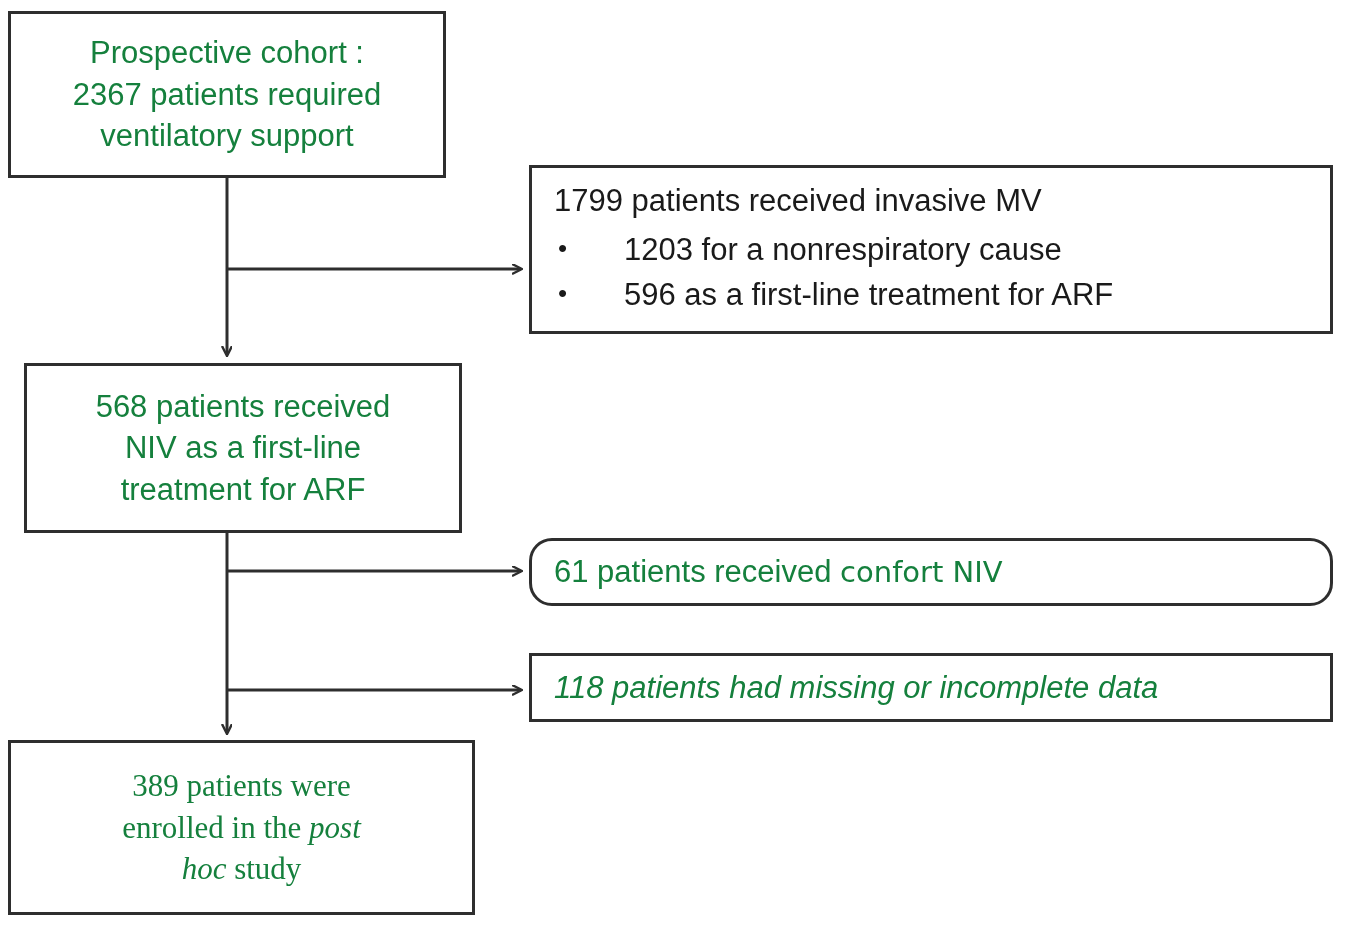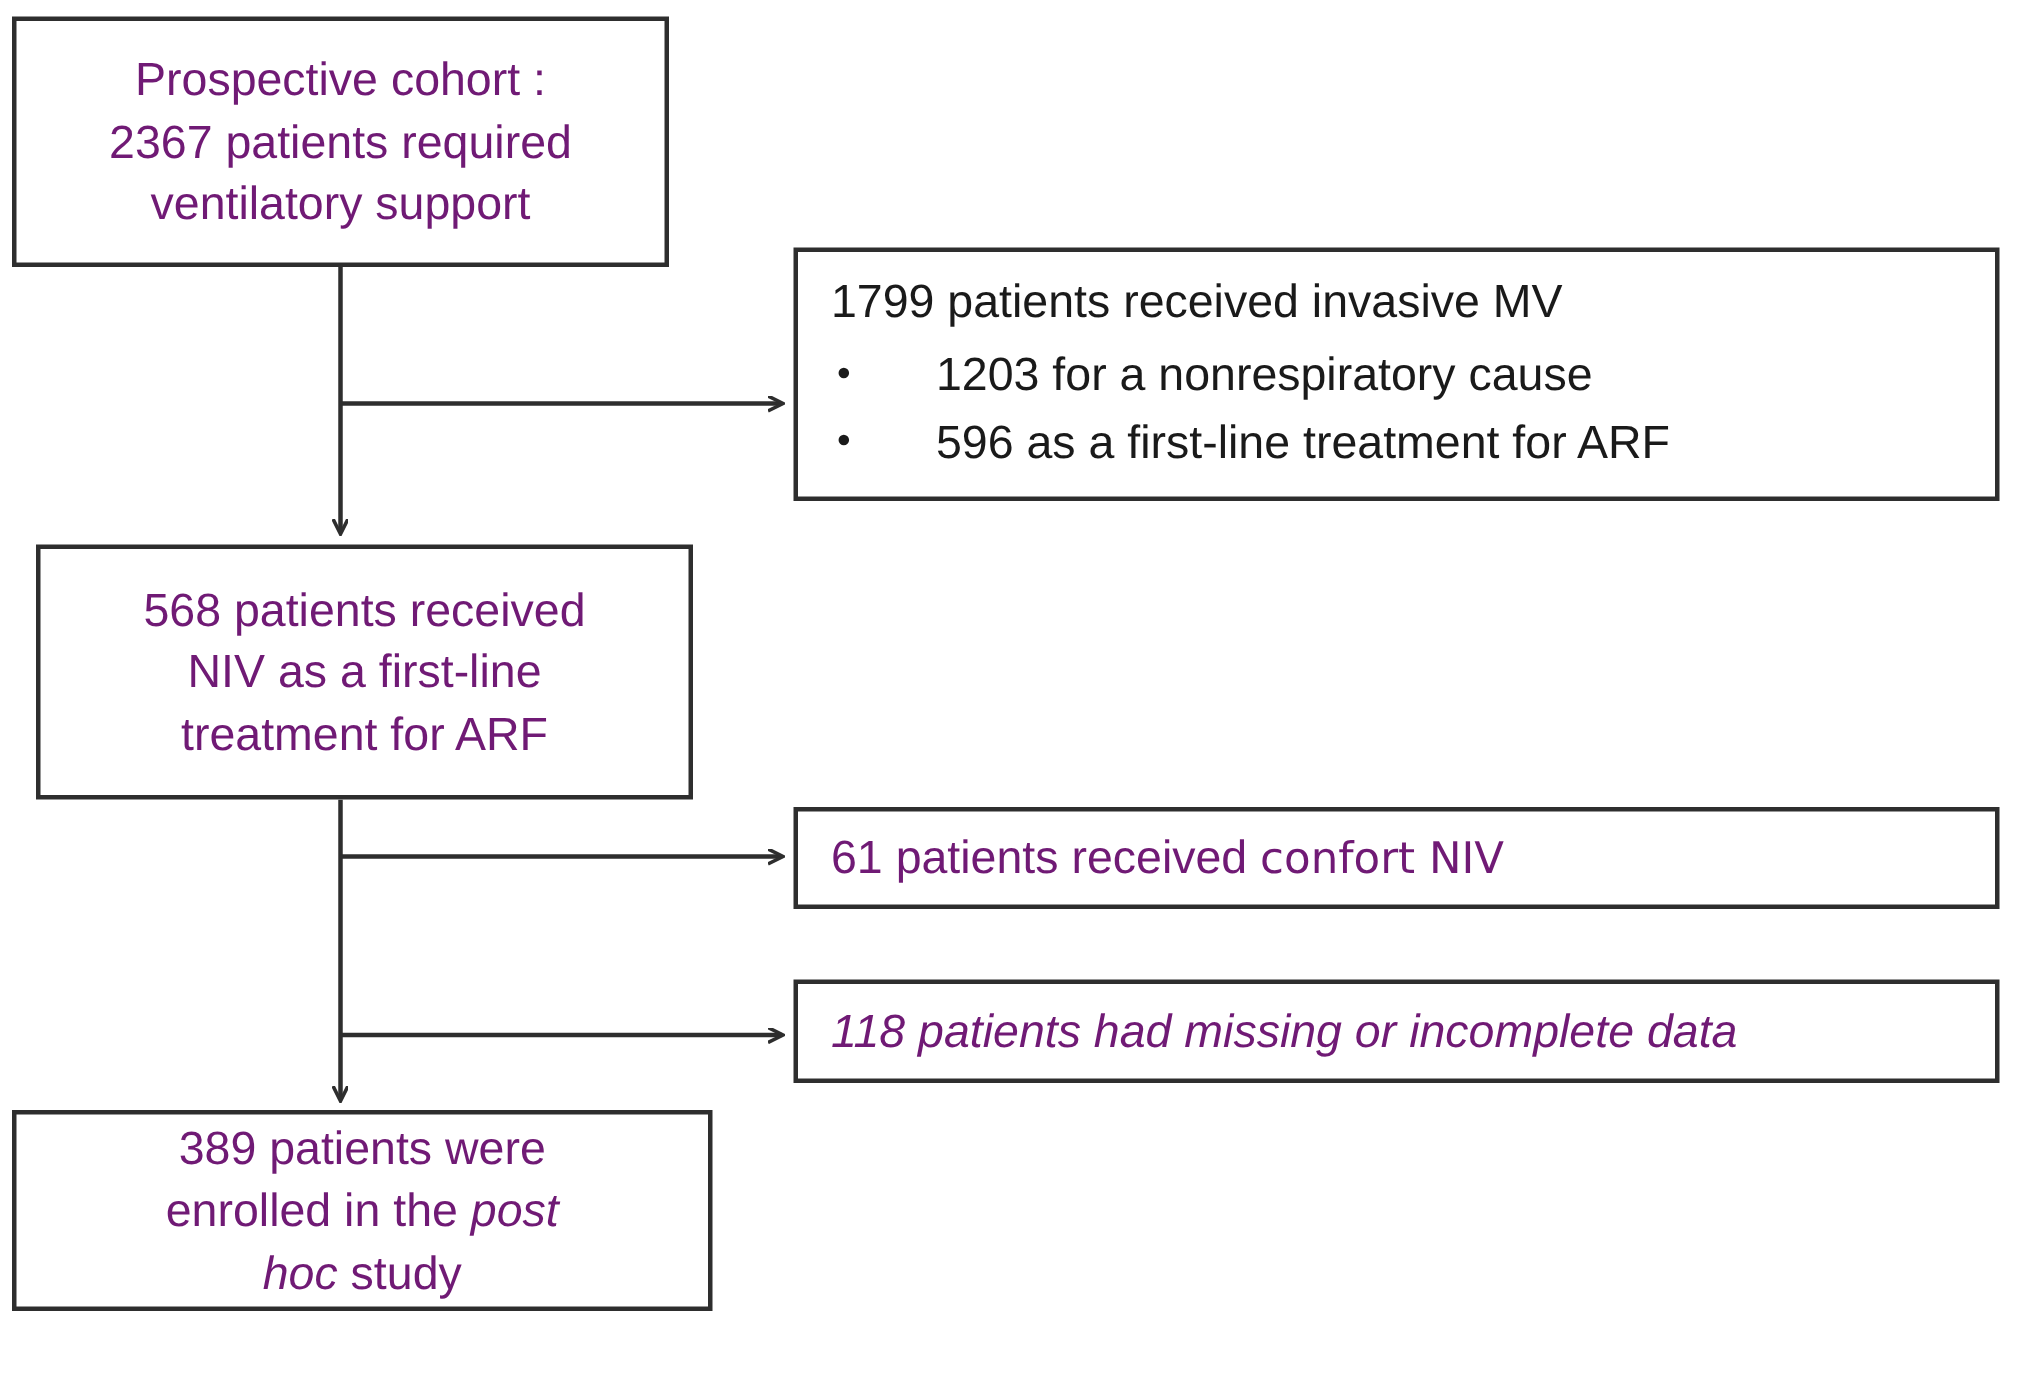--- a/index.html
+++ b/index.html
@@ -35,21 +35,21 @@
     background: #ffffff;
     border: 3px solid #2e2e2e;
     z-index: 2;
     display: flex;
     flex-direction: column;
     justify-content: center;
   }
   .node-text {
     font-size: 31px;
     line-height: 1.34;
-    color: #701a75;
+    color: #15803d;
     white-space: pre-line;
   }
   .centered .node-text {
     text-align: center;
     padding: 0 14px;
   }
   .left-aligned .node-text {
     text-align: left;
     padding: 0 0 0 22px;
   }
@@ -129,29 +129,29 @@
       </li>
     </ul>
   </div>
 
   <div class="node centered" style="left:8px; top:363px; width:438px; height:170px;margin-left:16px;">
     <div class="node-text">568 patients received
 NIV as a first-line
 treatment for ARF</div>
   </div>
 
-  <div class="node left-aligned" style="left:529px; top:538px; width:804px; height:68px;">
+  <div class="node left-aligned" style="left:529px; top:538px; width:804px; height:68px;border-radius:23px;">
     <div class="node-text" style="white-space:normal;">
       <span>61 patients received </span><span class="alt-face">confort NIV</span>
     </div>
   </div>
 
   <div class="node left-aligned" style="left:529px; top:653px; width:804px; height:69px;font-style:italic;">
     <div class="node-text">118 patients had missing or incomplete data</div>
   </div>
 
-  <div class="node centered" style="left:8px; top:740px; width:467px; height:134px;">
+  <div class="node centered" style="left:8px; top:740px; width:467px; height:175px;font-family:Liberation Serif, serif;">
     <div class="node-text"><span>389 patients were
 enrolled in the </span><span class="ital">post
 hoc</span><span> study</span></div>
   </div>
 
 </div>
 
 </body></html>

